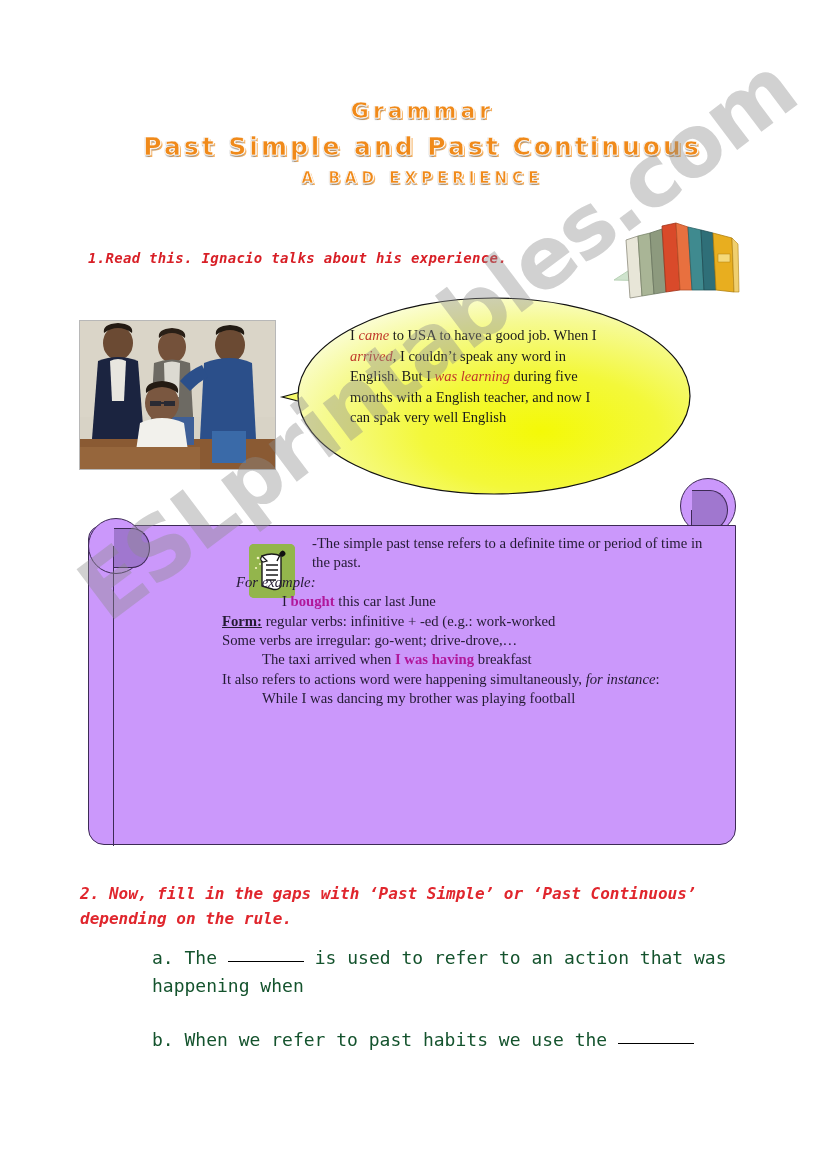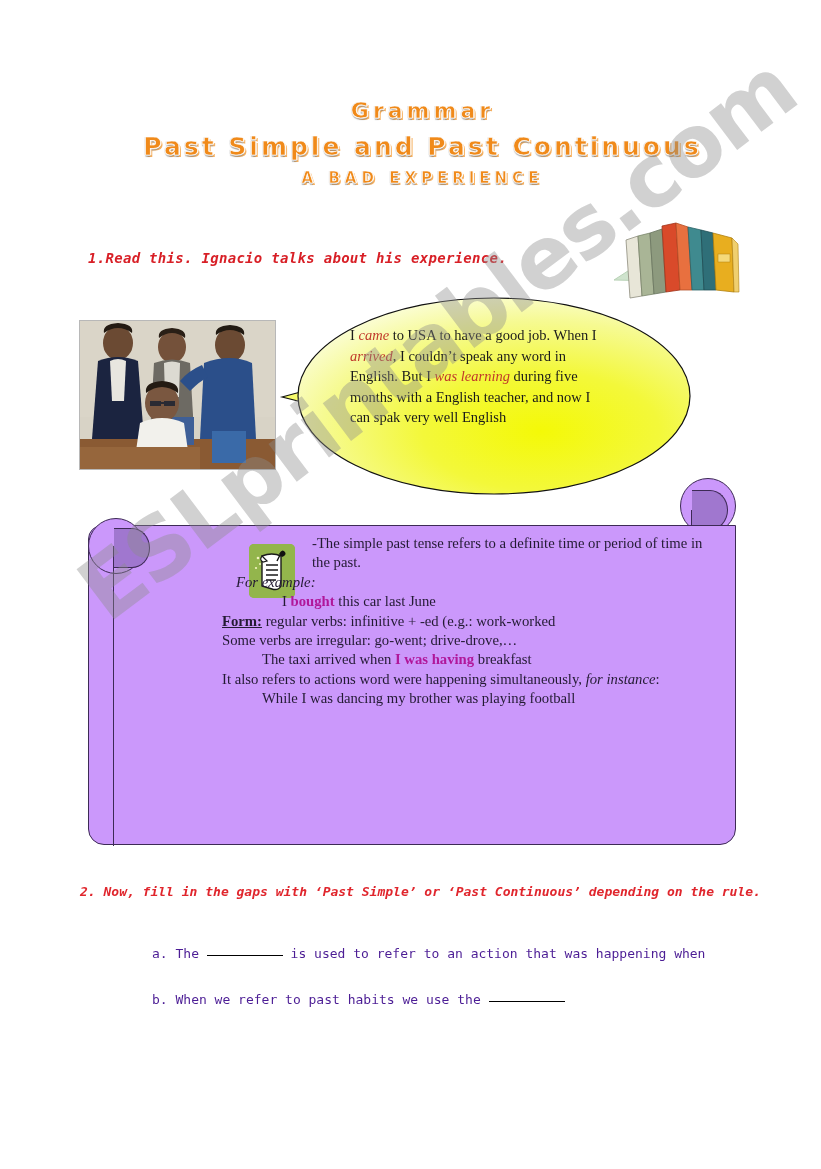--- a/index.html
+++ b/index.html
@@ -225,35 +225,35 @@
 
   
   .task2 {
     position: absolute;
     left: 80px;
     top: 882px;
     width: 690px;
     font-family: "DejaVu Sans Mono", monospace;
     font-style: italic;
     font-weight: bold;
-    font-size: 13px;
+    font-size: 16px;
     color: #e0262d;
     line-height: 1.55;
     letter-spacing: 0px;
     z-index: 6;
   }
 
   .questions {
     position: absolute;
     left: 152px;
     top: 944px;
     width: 620px;
     font-family: "DejaVu Sans Mono", monospace;
-    font-size: 13px;
-    color: #4c1d95;
+    font-size: 18px;
+    color: #14532d;
     line-height: 1.55;
     z-index: 6;
   }
   .q-item { margin-bottom: 26px; }
   .q-item .cont { display: block; padding-left: 22px; }
   .gap {
     display: inline-block;
     width: 76px;
     border-bottom: 1.2px solid #000;
     vertical-align: 2px;

